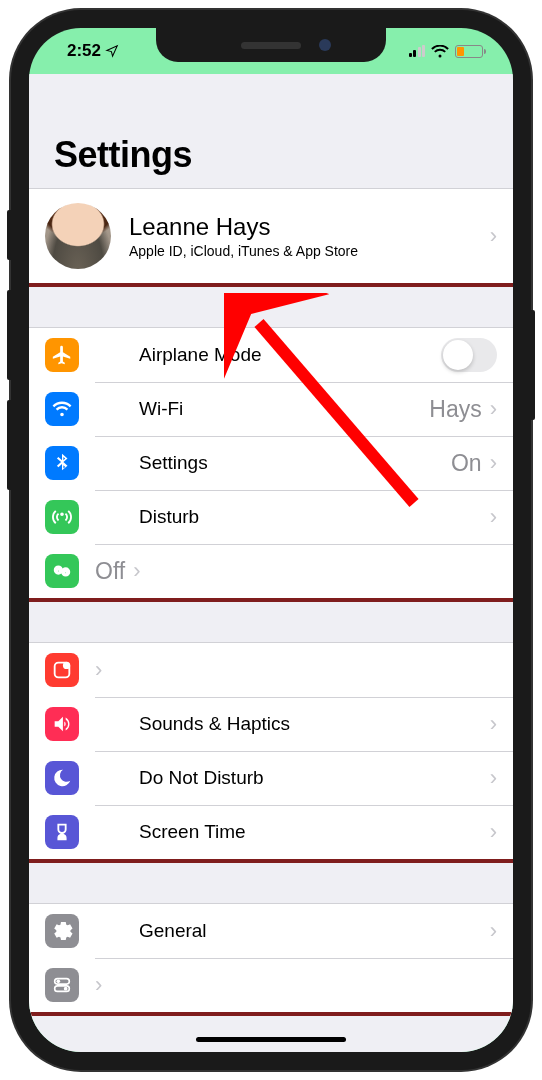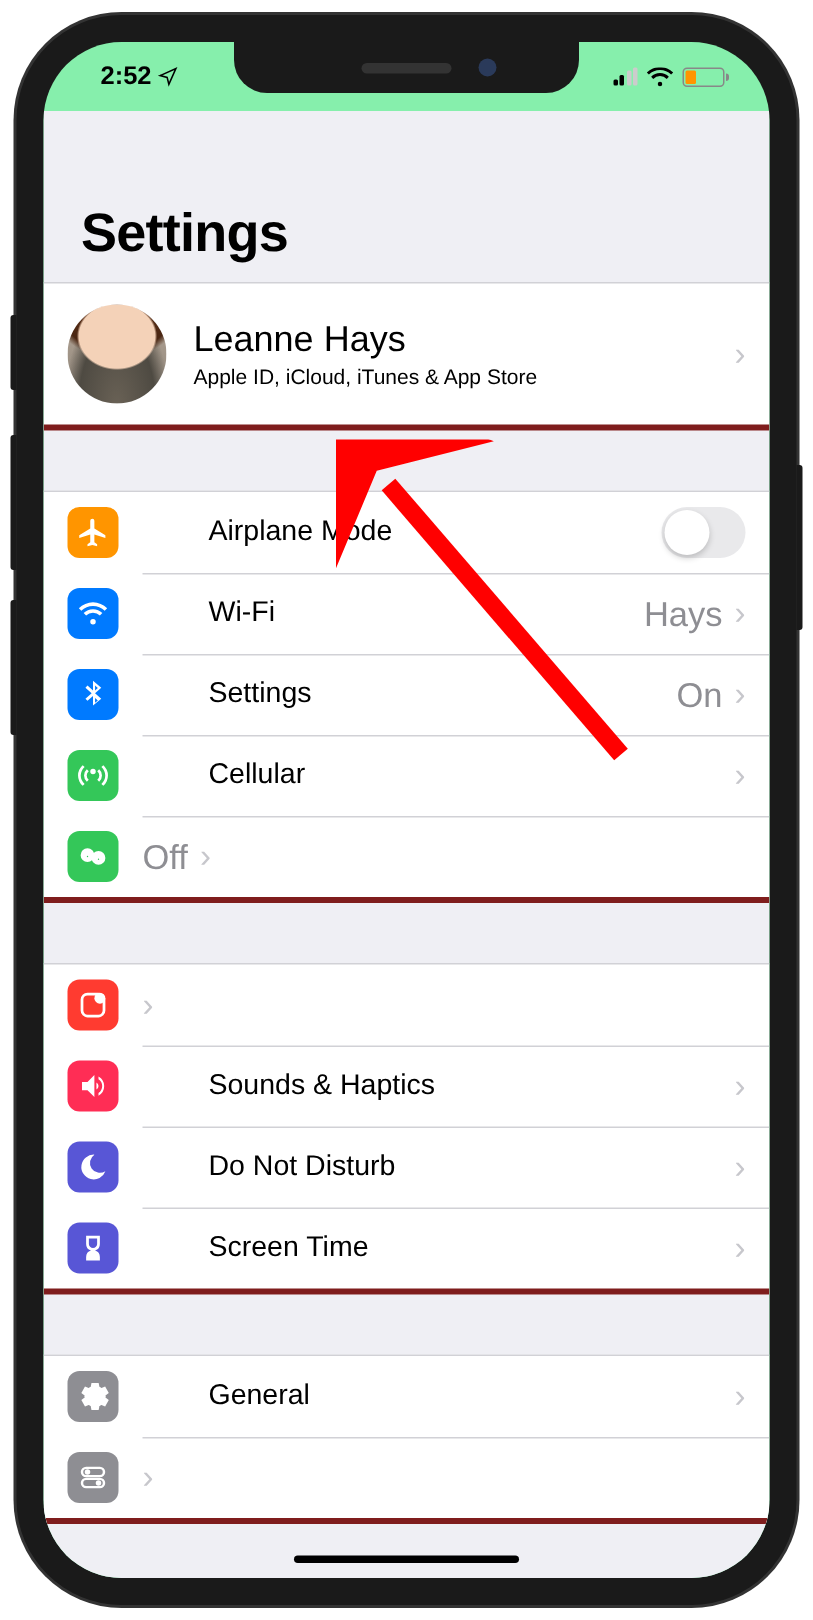--- a/index.html
+++ b/index.html
@@ -316,21 +316,21 @@
           <div class="label">Settings</div>
           <div class="detail">On</div>
           <span class="chevron">›</span>
         </div>
         <div class="row">
           <div class="icon-box ic-green">
             <svg width="22" height="22" viewBox="0 0 24 24">
                 <path class="wh" d="M12 7a2 2 0 1 1 0 4 2 2 0 0 1 0-4zm-4.5.5a6 6 0 0 0 0 9l1.4-1.4a4 4 0 0 1 0-6.2L7.5 7.5zm9 0l-1.4 1.4a4 4 0 0 1 0 6.2l1.4 1.4a6 6 0 0 0 0-9zM4.5 4.5a10 10 0 0 0 0 15l1.4-1.4a8 8 0 0 1 0-12.2L4.5 4.5zm15 0l-1.4 1.4a8 8 0 0 1 0 12.2l1.4 1.4a10 10 0 0 0 0-15z"></path>
               </svg>
           </div>
-          <div class="label">Cellular</div>
+          <div class="label">Disturb</div>
           <span class="chevron">›</span>
         </div>
         <div class="row">
           <div class="icon-box ic-green">
             <svg width="22" height="22" viewBox="0 0 24 24">
                 <path class="wh" d="M8 7a4 4 0 1 1 0 8 4 4 0 0 1 0-8zm8 2a4 4 0 1 1 0 8 4 4 0 0 1 0-8zm-8 1.5a1.5 1.5 0 1 0 0 3 1.5 1.5 0 0 0 0-3zm8 2a1.5 1.5 0 1 0 0 3 1.5 1.5 0 0 0 0-3z" fill="none" stroke="#fff" stroke-width="2"></path>
               </svg>
           </div>
           <div class="detail">Off</div>
           <span class="chevron">›</span>

